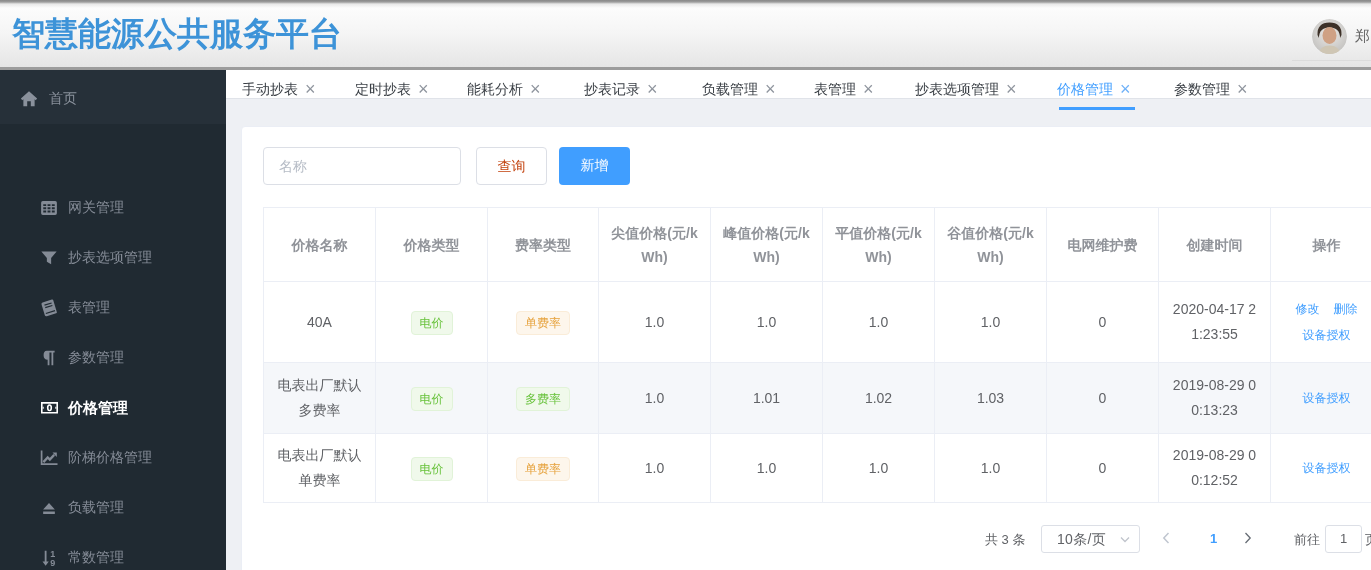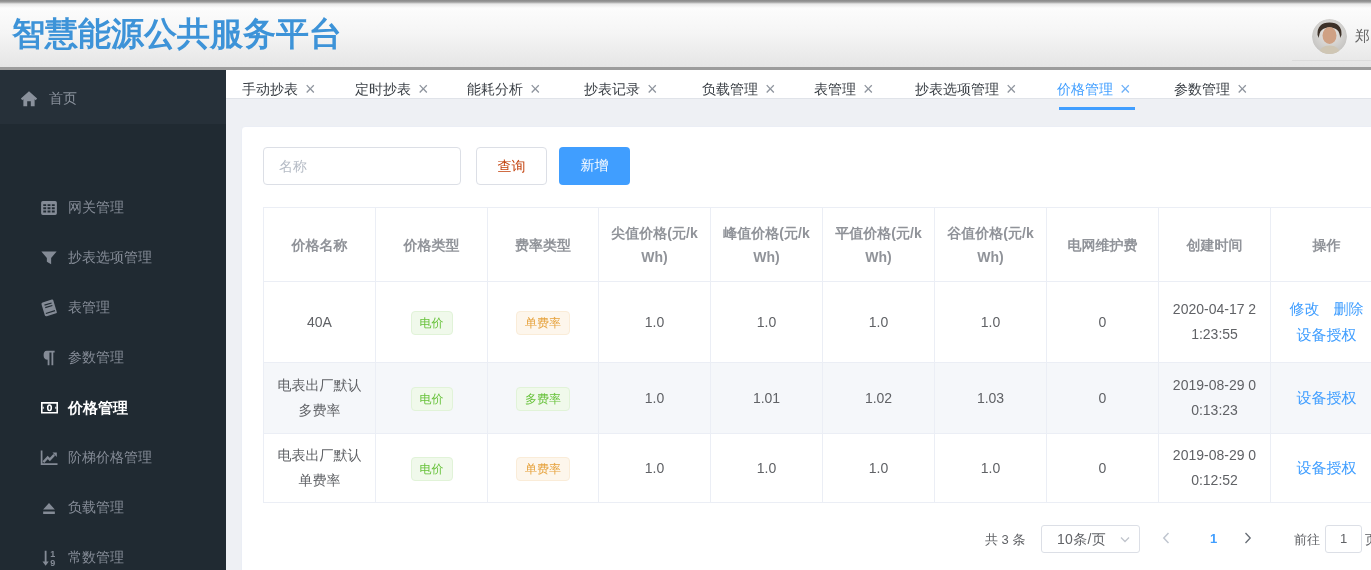--- a/index.html
+++ b/index.html
@@ -44,21 +44,21 @@
 #tbl { position:absolute; left:21px; top:80px; border-collapse:separate; border-spacing:0; table-layout:fixed; border-left:1px solid #ebeef5; border-top:1px solid #ebeef5; }
 #tbl th, #tbl td { box-sizing:border-box; border-right:1px solid #ebeef5; border-bottom:1px solid #ebeef5; text-align:center; vertical-align:middle; font-size:14px; }
 #tbl th { color:#909399; font-weight:bold; height:74px; line-height:24px; padding:0 10px; }
 #tbl td { color:#606266; line-height:25px; }
 #tbl tr.r1 td { height:81px; }
 #tbl tr.r2 td { height:71px; background:#f5f7fa; }
 #tbl tr.r3 td { height:69px; }
 .tag { display:inline-block; height:24px; line-height:22px; padding:0 8px; font-size:12px; border-radius:4px; }
 .tag.g { background:#f0f9eb; border:1px solid #e1f3d8; color:#67c23a; }
 .tag.o { background:#fdf6ec; border:1px solid #faecd8; color:#e6a23c; }
-.lnk { color:#409eff; font-size:15px; }
+.lnk { color:#409eff; font-size:12px; }
 
 #pag { position:absolute; left:0px; top:398px; width:1140px; height:28px; font-size:13px; color:#606266; }
 #pag .total { position:absolute; left:743px; top:6px; }
 #pag .sel { position:absolute; left:799px; top:0; width:99px; height:28px; border:1px solid #dcdfe6; border-radius:3px; }
 #pag .sel span { position:absolute; left:15px; top:5px; font-size:14px; letter-spacing:0.3px; }
 #pag .sel svg { position:absolute; right:9px; top:10px; }
 #pag .pprev { position:absolute; left:920px; top:7px; }
 #pag .pcur { position:absolute; left:968px; top:6px; color:#409eff; font-weight:bold; }
 #pag .pnext { position:absolute; left:1002px; top:7px; }
 #pag .goto { position:absolute; left:1052px; top:6px; }

